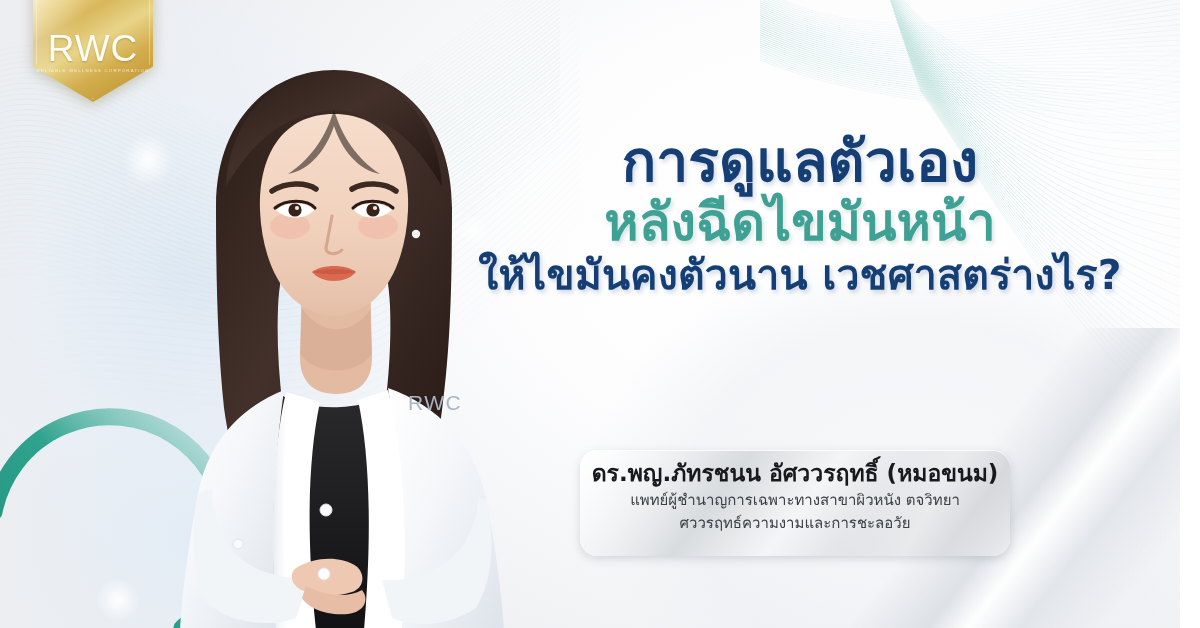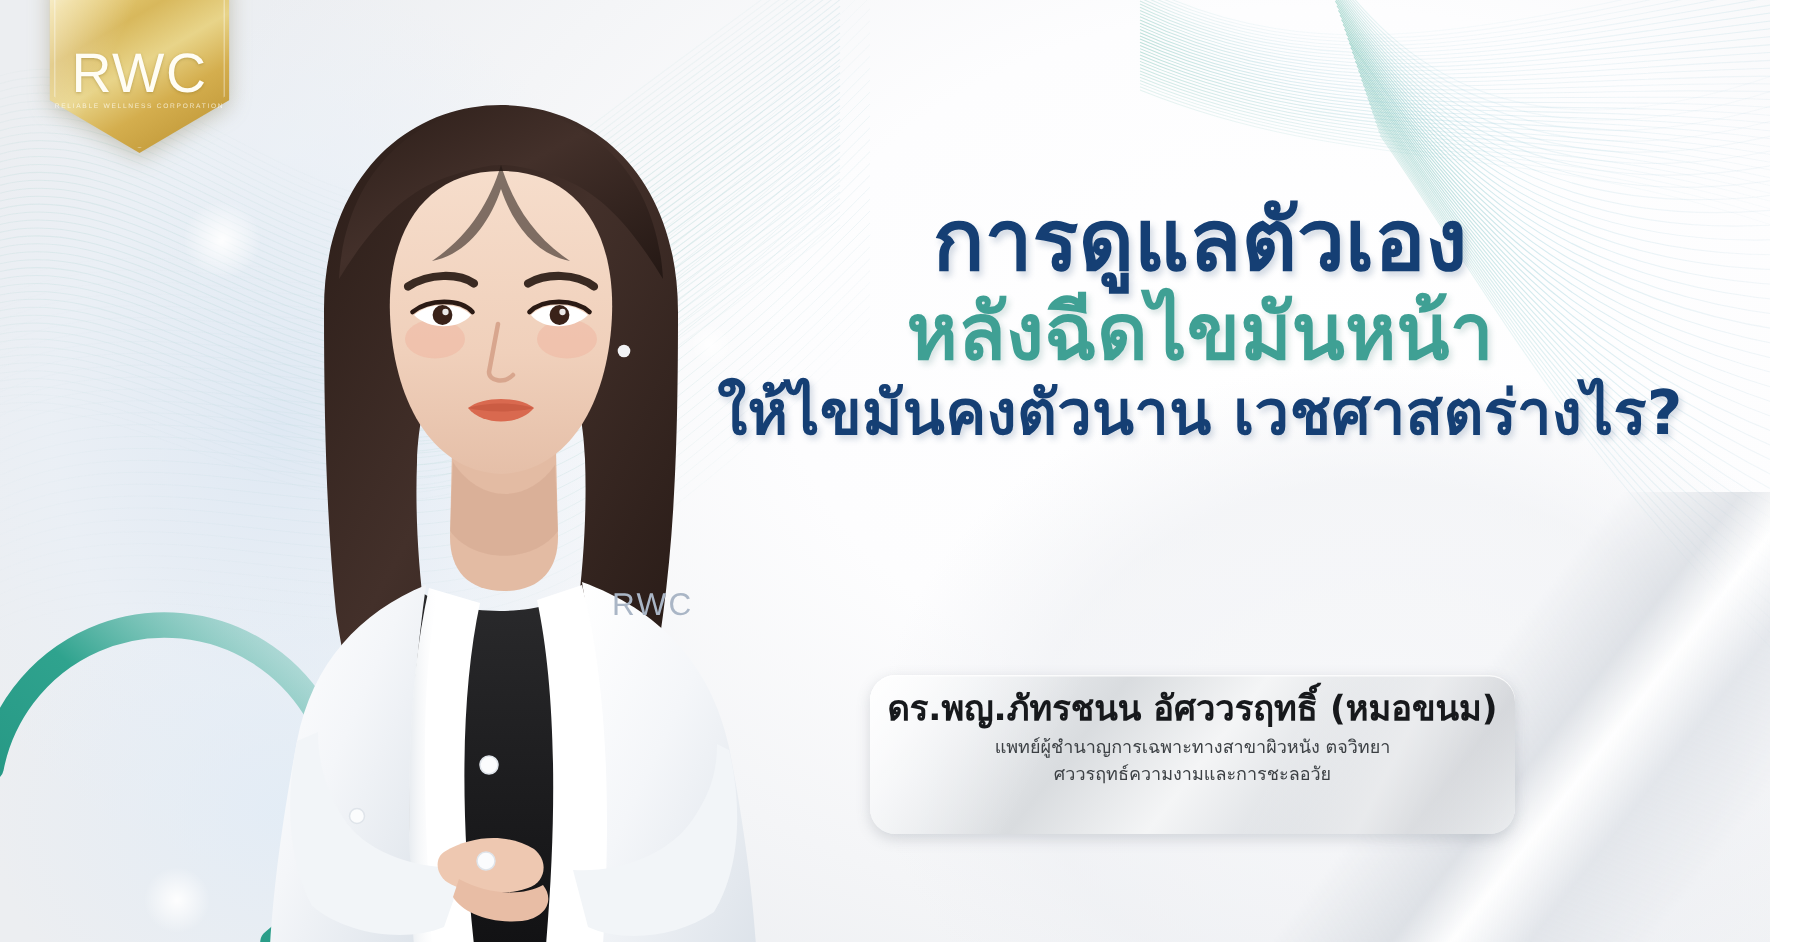--- a/index.html
+++ b/index.html
@@ -99,21 +99,21 @@
     content:""; position:absolute; inset:0; border-radius:17px;
     background:linear-gradient(118deg,rgba(255,255,255,.75) 0%,rgba(255,255,255,0) 30%,rgba(255,255,255,0) 62%,rgba(255,255,255,.5) 78%,rgba(255,255,255,0) 100%);
     pointer-events:none;
   }
   .doc-name{
     position:relative; font-family:"DejaVu Sans","Liberation Sans",sans-serif;
     font-weight:700; font-size:23px; color:#17191c; line-height:1.35; white-space:nowrap;
   }
   .doc-sub{
     position:relative; font-family:"DejaVu Sans","Liberation Sans",sans-serif;
-    font-weight:400; font-size:12px; color:#3c4044; line-height:1.5; white-space:nowrap;
+    font-weight:400; font-size:15px; color:#3c4044; line-height:1.5; white-space:nowrap;
   }
 
   
   .flash{
     position:absolute; right:0; bottom:0; width:340px; height:300px;
     background:linear-gradient(128deg,rgba(255,255,255,0) 42%,rgba(205,210,217,.55) 56%,rgba(255,255,255,.9) 63%,rgba(212,217,224,.5) 72%,rgba(255,255,255,0) 86%);
     pointer-events:none;
   }
 </style>
 </head>

